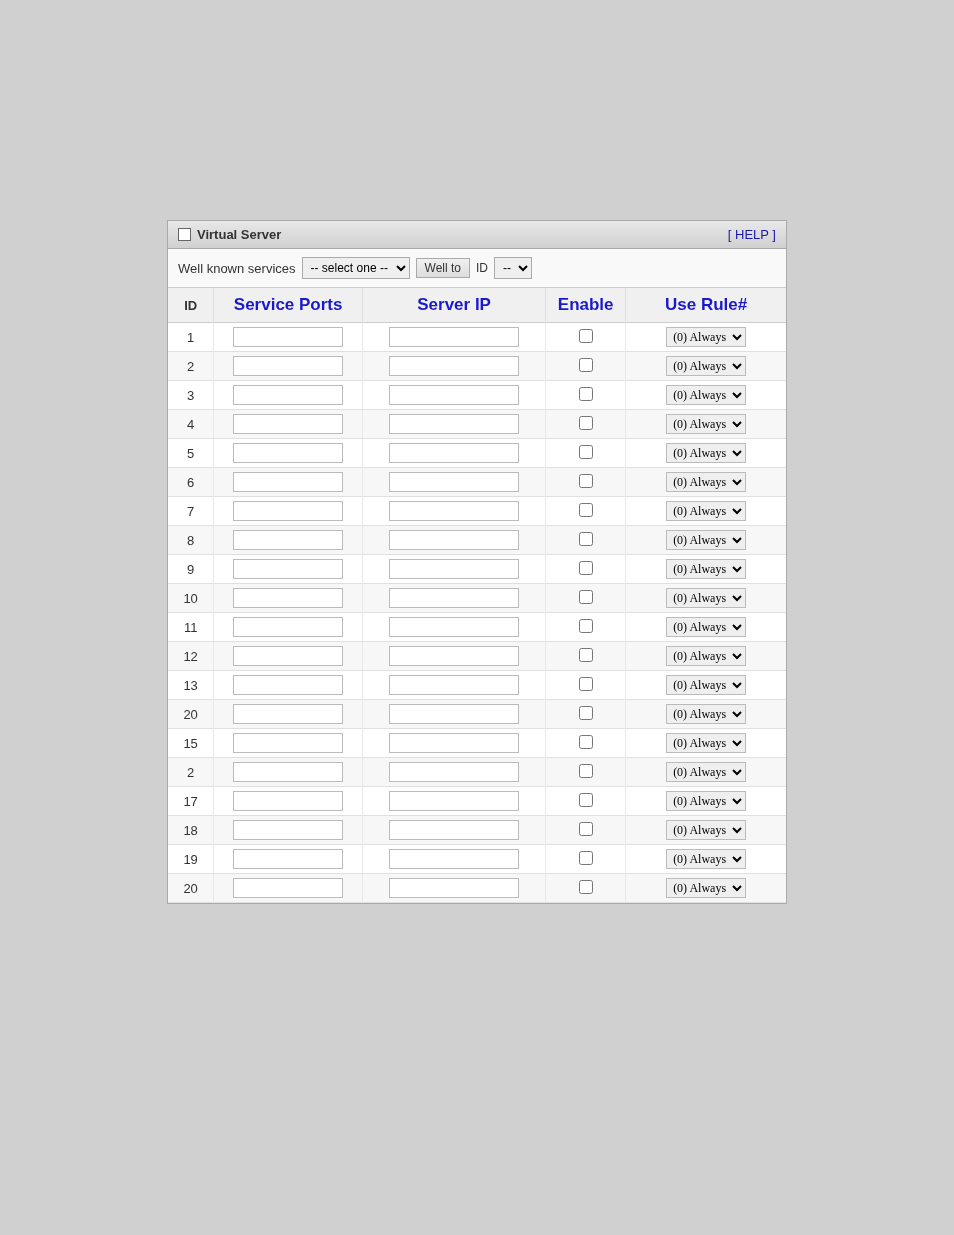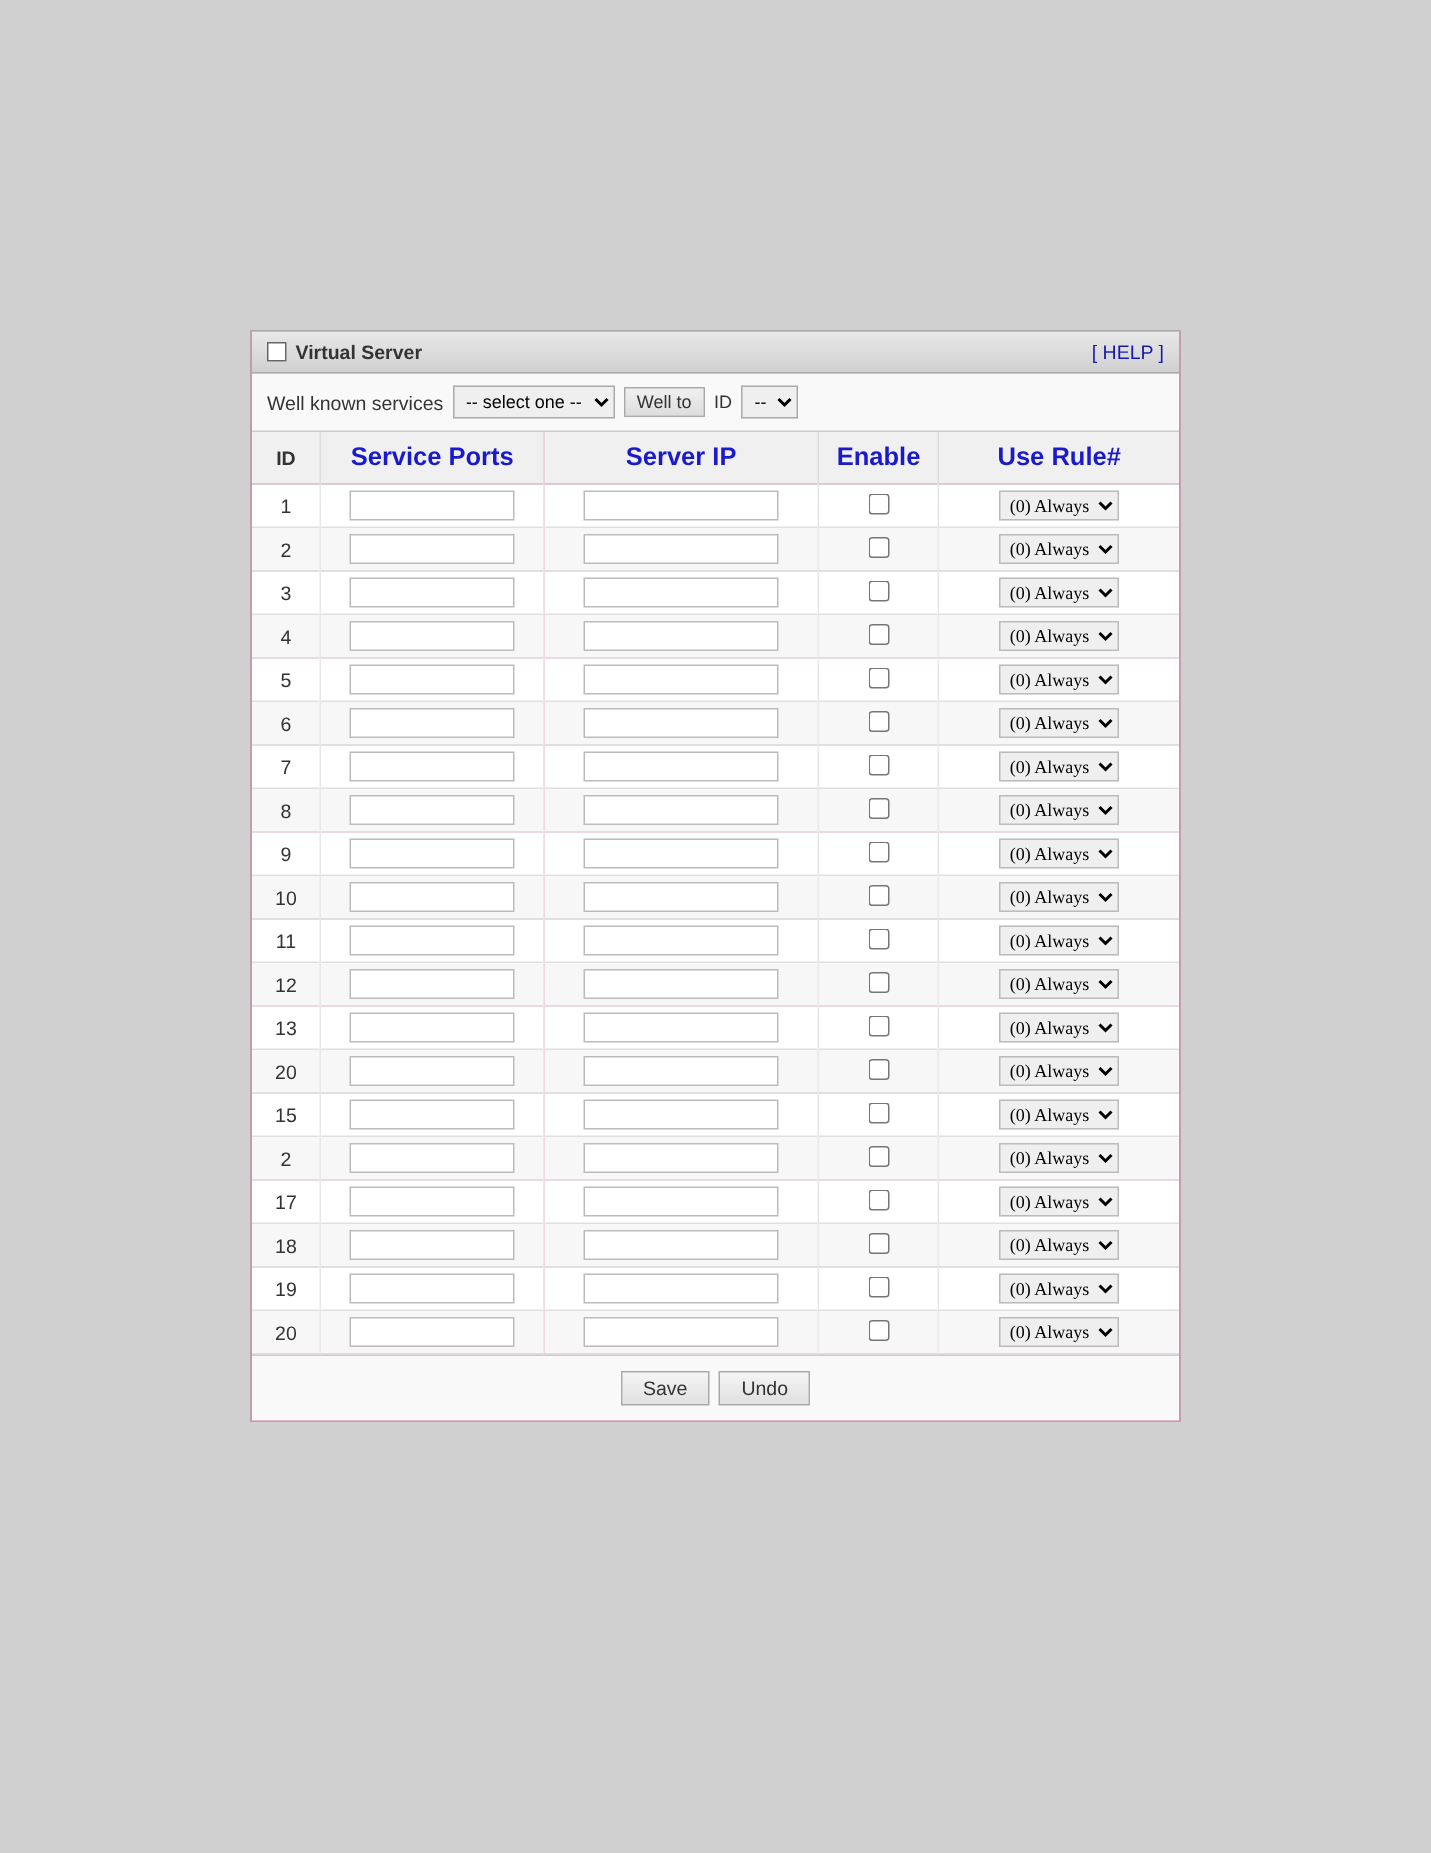--- a/index.html
+++ b/index.html
@@ -324,17 +324,13 @@
         <tr>
           <td class="td-id">20</td>
           <td class="td-ports"><input type="text" class="row-input" style=""></td>
           <td class="td-ip"><input type="text" class="row-input-ip" style=""></td>
           <td class="td-enable"><input type="checkbox" class="row-checkbox" style=""></td>
           <td class="td-rule"><select class="row-select"><option>(0) Always</option></select></td>
         </tr>
       </tbody>
   </table>
 
-  <div class="footer-bar">
-    <button>Save</button>
-    <button>Undo</button>
-  </div>
 </div>
 
 </body></html>

